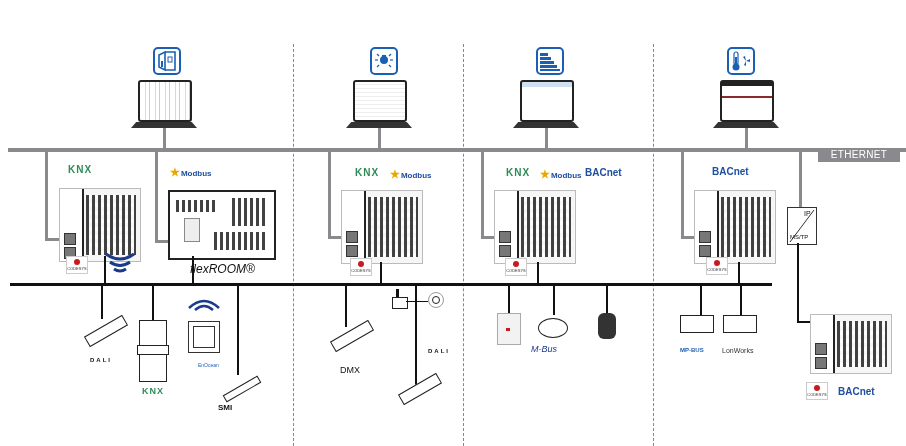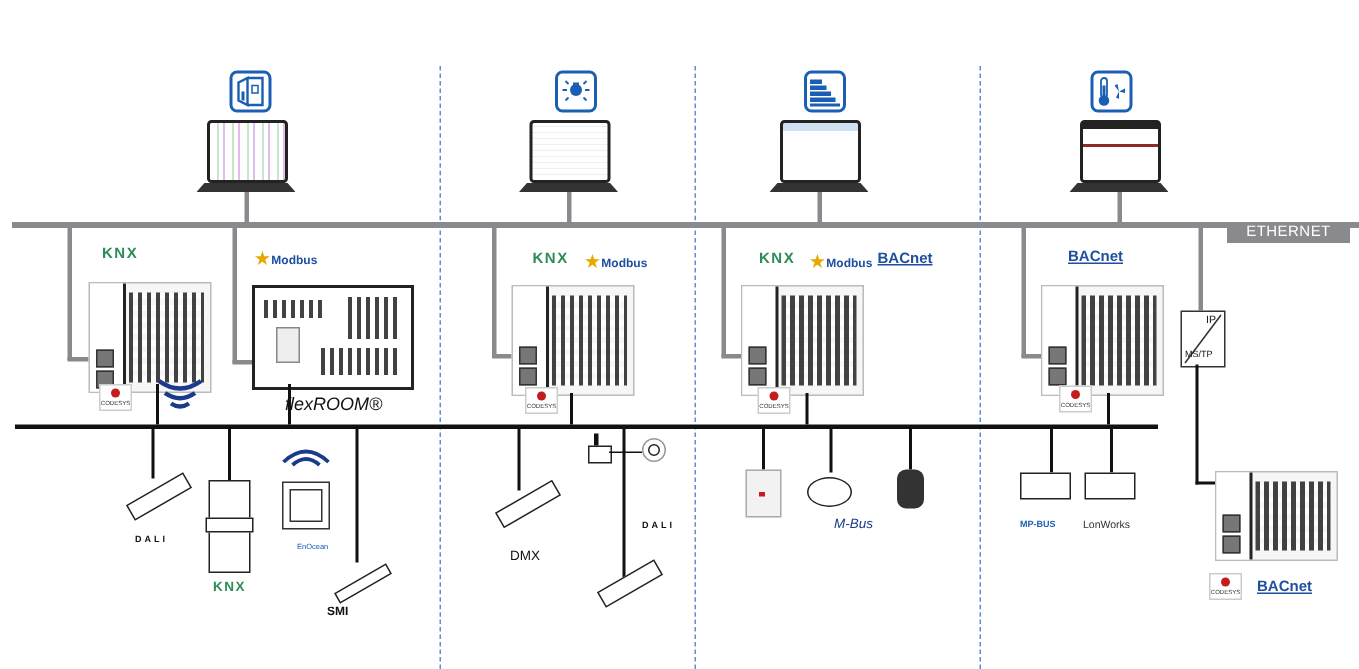--- a/index.html
+++ b/index.html
@@ -19,21 +19,21 @@
   .controller{position:absolute;width:80px;height:72px;border:1px solid #bbb;background:#f6f6f6;}
   .controller .left{position:absolute;left:0;top:0;width:22px;height:100%;background:#fff;border-right:2px solid #222;}
   .controller .grid{position:absolute;left:26px;top:6px;width:50px;height:60px;background:
      repeating-linear-gradient(90deg,#222 0 3px,transparent 3px 6px),
      repeating-linear-gradient(0deg,#fff 0 4px,transparent 4px 8px);opacity:.85;}
   .controller .port{position:absolute;left:4px;width:10px;height:10px;background:#777;border:1px solid #333;}
   .logo{position:absolute;font-size:10px;font-weight:bold;white-space:nowrap;}
   .knx{color:#2e8b57;letter-spacing:1px;}
   .modbus{color:#1f4fa0;font-size:8px;}
   .modbus::before{content:"★";color:#e8a800;font-size:11px;margin-right:1px;}
-  .bacnet{color:#1f4fa0;text-decoration:underline;font-size:10px;}
+  .bacnet{color:#1f4fa0;font-size:10px;}
   .codesys{position:absolute;width:20px;height:16px;border:1px solid #ccc;background:#fff;font-size:4px;text-align:center;color:#333;}
   .codesys::before{content:"";display:block;margin:2px auto 1px;width:6px;height:6px;border-radius:50%;background:#c51d1d;}
   .txt{position:absolute;font-size:9px;color:#111;white-space:nowrap;}
   .dali{font-size:6px;letter-spacing:2px;font-weight:bold;}
   .fixture{position:absolute;width:42px;height:10px;border:1.5px solid #222;background:#fff;transform:rotate(-30deg);}
 </style>
 </head>
 <body>
 
 <div class="vdash" style="left:293px"></div>
@@ -233,21 +233,21 @@
 </div>
 <div class="txt dali" style="left:428px;top:348px">DALI</div>
 <div class="fixture" style="left:398px;top:383px"></div>
 
 <div class="blk" style="left:508px;top:285px;width:2px;height:30px"></div>
 <div class="abs" style="left:497px;top:313px;width:22px;height:30px;border:1px solid #aaa;background:#f2f2f2">
   <div style="position:absolute;left:8px;top:14px;width:4px;height:3px;background:#c51d1d"></div>
 </div>
 <div class="blk" style="left:553px;top:285px;width:2px;height:30px"></div>
 <div class="abs" style="left:538px;top:318px;width:28px;height:18px;border:1.5px solid #222;border-radius:50%;background:#fff"></div>
-<div class="txt" style="left:556px;top:344px;color:#1a3a8c;font-style:italic">M-Bus</div>
+<div class="txt" style="left:531px;top:344px;color:#1a3a8c;font-style:italic">M-Bus</div>
 <div class="blk" style="left:606px;top:285px;width:2px;height:28px"></div>
 <div class="abs" style="left:598px;top:313px;width:18px;height:26px;border-radius:6px;background:#333"></div>
 
 <div class="blk" style="left:700px;top:285px;width:2px;height:30px"></div>
 <div class="abs" style="left:680px;top:315px;width:32px;height:16px;border:1.5px solid #222;background:#fff"></div>
 <div class="txt" style="left:680px;top:347px;font-size:6px;color:#1a5fb4;font-weight:bold">MP-BUS</div>
 <div class="blk" style="left:740px;top:285px;width:2px;height:30px"></div>
 <div class="abs" style="left:723px;top:315px;width:32px;height:16px;border:1.5px solid #222;background:#fff"></div>
 <div class="txt" style="left:722px;top:347px;font-size:7px;color:#333">LonWorks</div>
 

